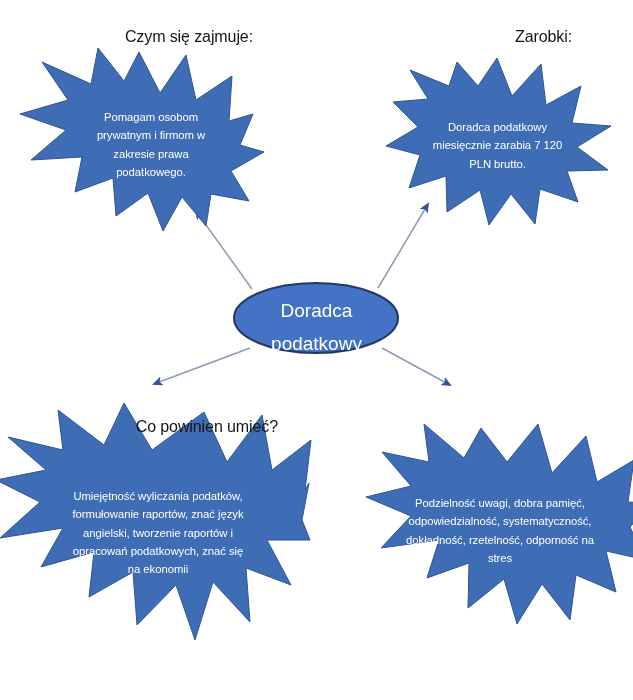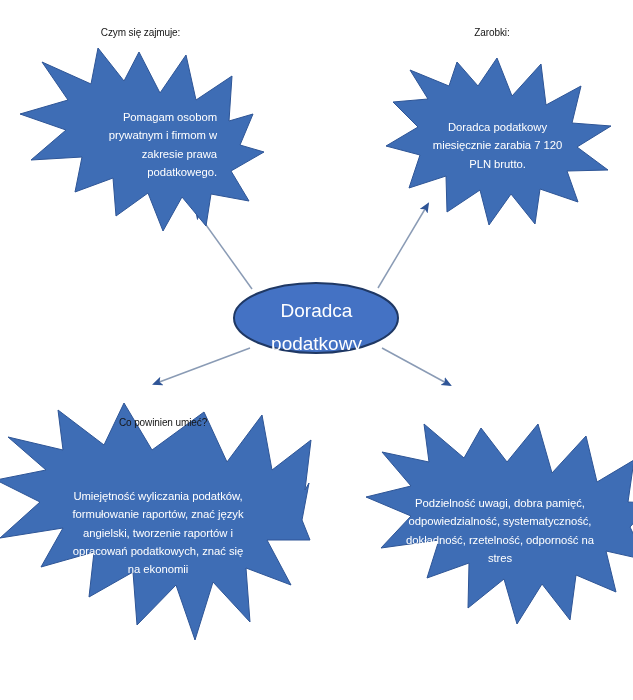--- a/index.html
+++ b/index.html
@@ -11,43 +11,43 @@
     position: relative;
     width: 633px;
     height: 700px;
     background: #ffffff;
     overflow: hidden;
     font-family: "Liberation Sans", sans-serif;
   }
   .heading {
     position: absolute;
     color: #151515;
-    font-size: 10px;
+    font-size: 16px;
     line-height: 1.38;
-    text-align: center;
+    text-align: right;
     white-space: pre-line;
     font-weight: 400;
     letter-spacing: -0.1px;
   }
   svg.layer {
     position: absolute;
     left: 0;
     top: 0;
     width: 633px;
     height: 700px;
   }
   .star-text {
     position: absolute;
     color: #ffffff;
     font-size: 11.3px;
     line-height: 1.62;
     letter-spacing: -0.05px;
   }
   .star-text.center { text-align: center; }
-  .star-text.left { text-align: right; }
+  .star-text.left { text-align: center; }
   .hub-text {
     position: absolute;
     color: #ffffff;
     font-size: 19px;
     line-height: 1.75;
     text-align: center;
     white-space: pre-line;
   }
 </style>
 </head>

